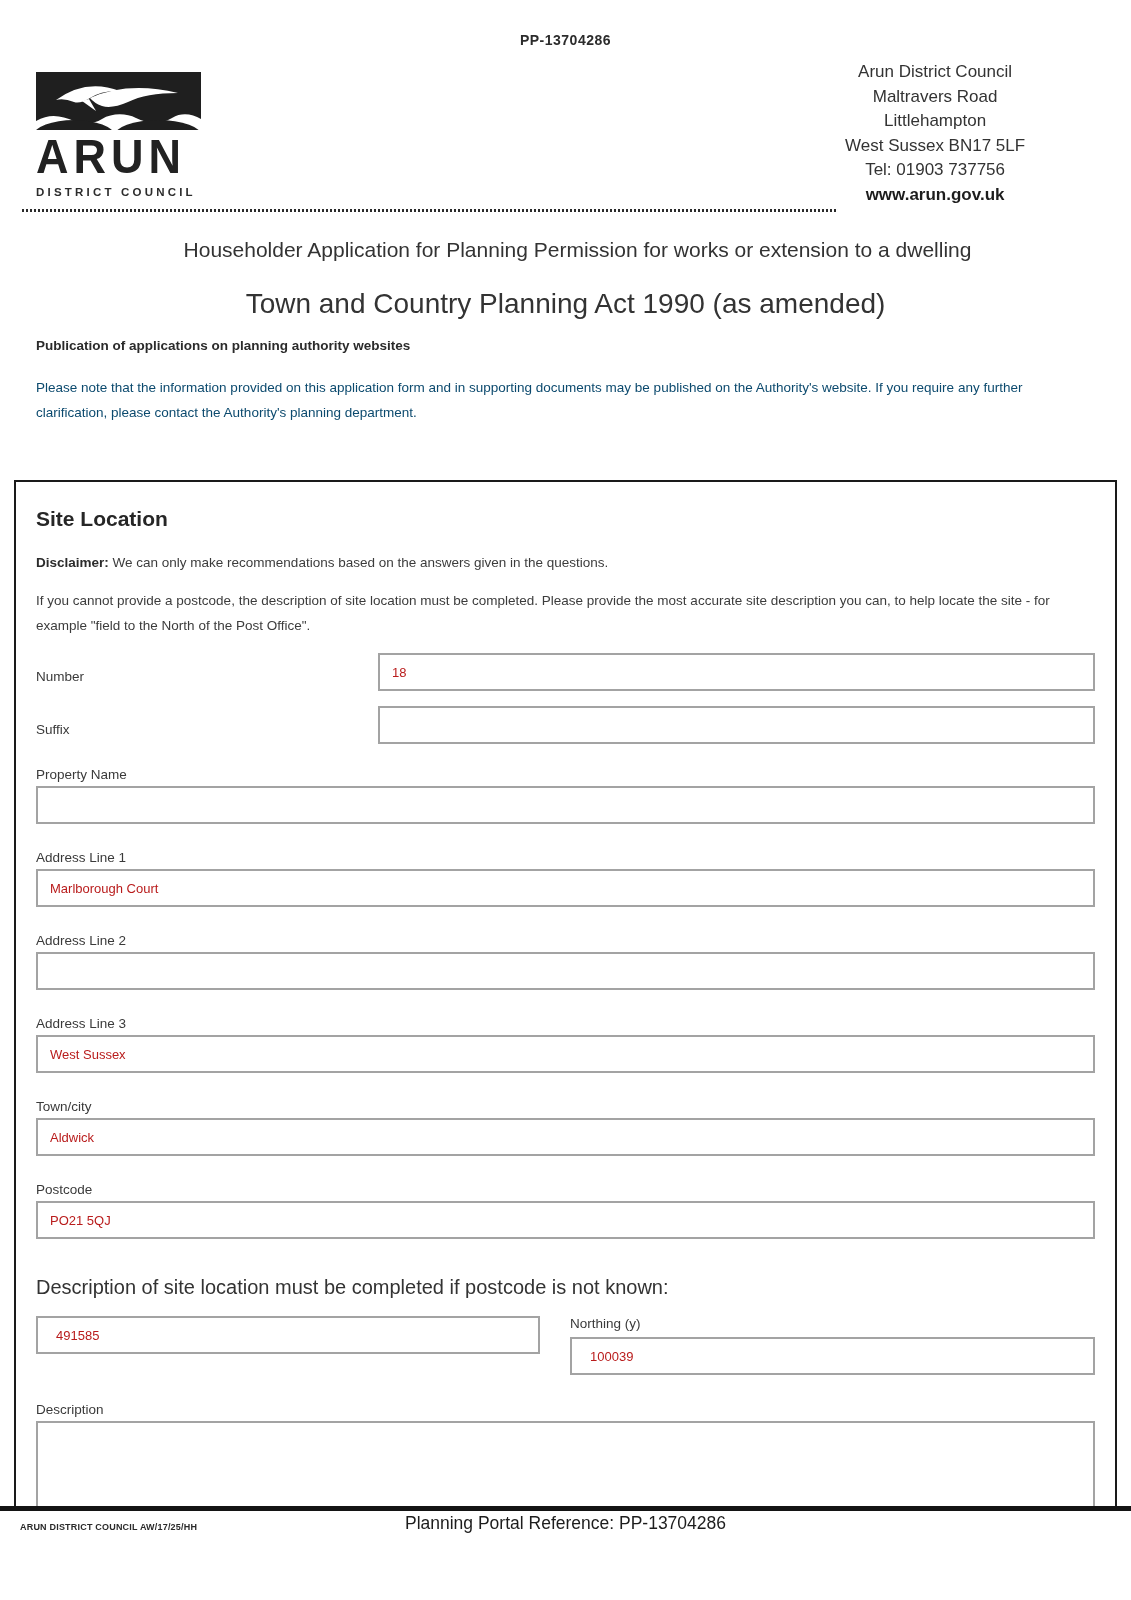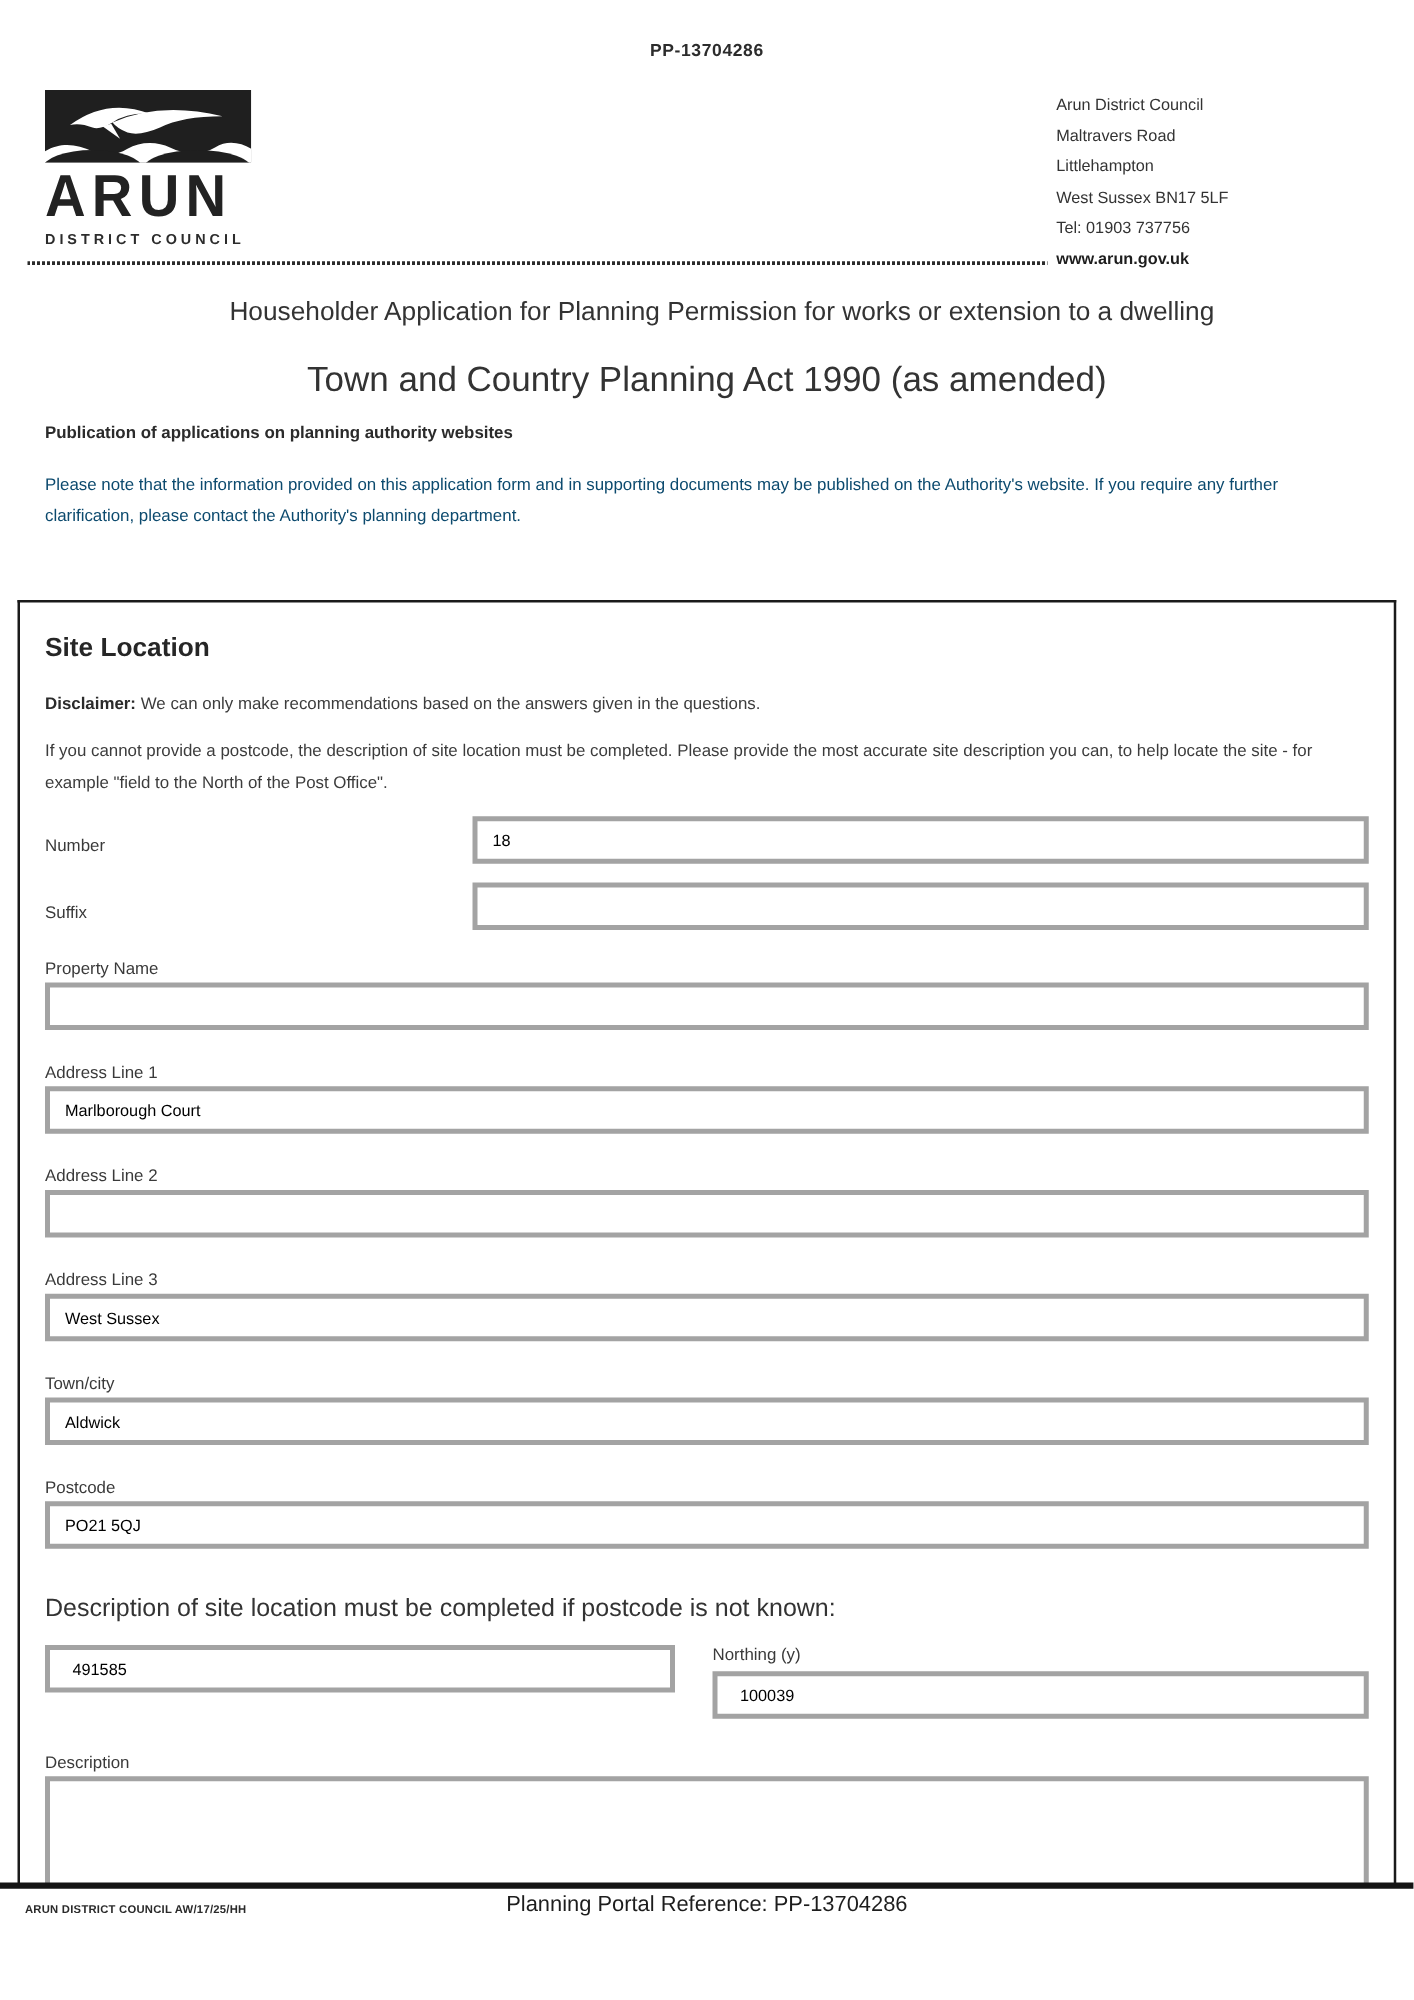--- a/index.html
+++ b/index.html
@@ -23,22 +23,22 @@
   .logo-name{
     font-size:45px;font-weight:700;letter-spacing:5px;color:#222;
     line-height:1;margin-top:4px;transform:scaleY(1.05);
   }
   .logo-sub{
     font-size:11.5px;font-weight:600;letter-spacing:3.2px;color:#2c2c2c;
     margin-top:7px;white-space:nowrap;
   }
   
   .addr{
-    position:absolute;left:845px;top:72px;
-    font-size:13px;line-height:24.5px;color:#333;
+    position:absolute;left:845px;top:60px;
+    font-size:17px;line-height:24.5px;color:#333;text-align:center;
   }
   .addr .site{font-weight:bold;color:#1d1d1d;}
   
   .dotted-rule{
     position:absolute;left:22px;top:209px;width:816px;height:3px;
     background:repeating-linear-gradient(90deg,#2b2b2b 0 2px,transparent 2px 4px);
   }
   
   .doc-title{
     position:absolute;top:238px;left:12px;width:100%;
@@ -65,22 +65,22 @@
     overflow:hidden;
   }
   .site-title{
     margin:25px 0 0 0;font-size:21px;font-weight:bold;color:#262626;
   }
   .disclaimer{margin:19px 0 0 0;font-size:13.5px;color:#3c3c3c;line-height:25px;}
   .disclaimer b{color:#2b2b2b;}
   .postcode-note{margin:13px 0 0 0;font-size:13.5px;line-height:25px;color:#3c3c3c;max-width:1045px;}
   .flabel{display:block;font-size:13.5px;color:#3a3a3a;}
   .finput{
-    height:38px;border:4px solid #a3a3a3;border-radius:0;
-    font-size:13px;color:#000000;padding:0 12px;background:#fff;
+    height:38px;border:2px solid #a3a3a3;border-radius:0;
+    font-size:13px;color:#b91c1c;padding:0 12px;background:#fff;
     box-sizing:border-box;font-family:inherit;outline:none;display:block;
   }
   .form-row{display:flex;align-items:center;}
   .form-row .flabel{width:342px;padding-top:9px;flex:none;}
   .form-row .finput{flex:1;}
   .row-number{margin-top:15px;}
   .row-suffix{margin-top:15px;}
   .stack .flabel{margin-bottom:4px;}
   .stack .finput{width:100%;}
   .stack-property{margin-top:23px;}

